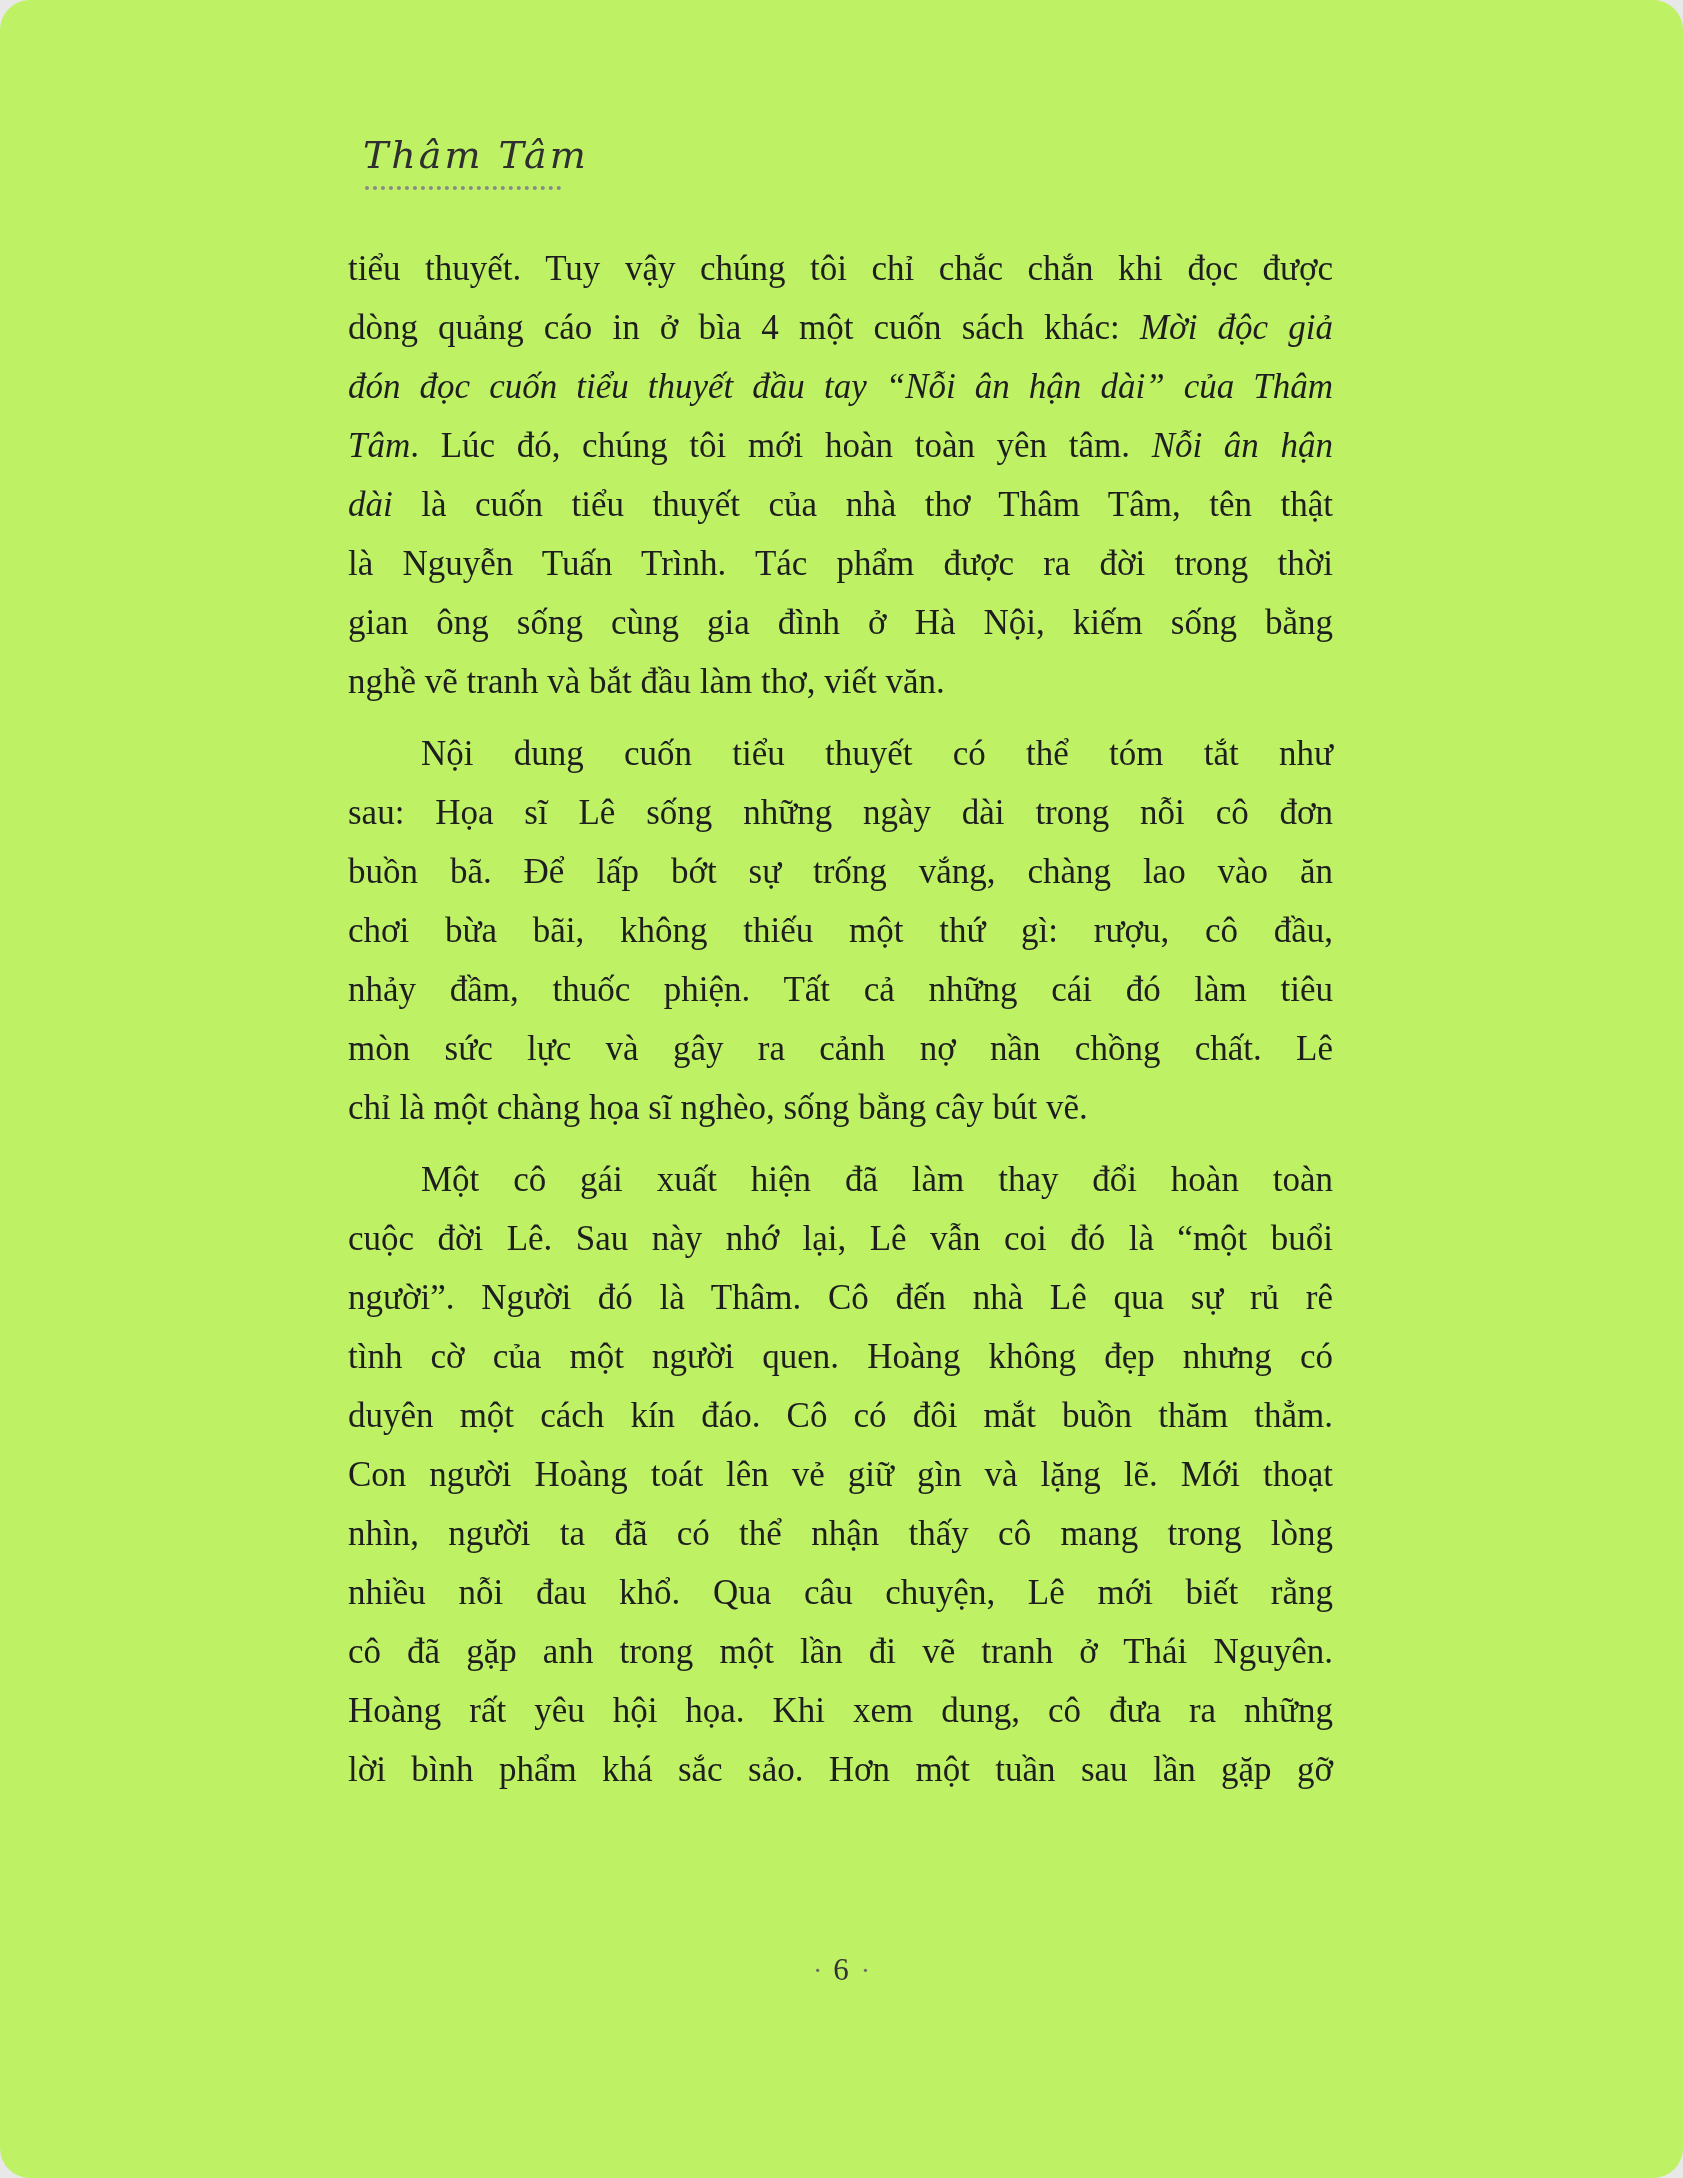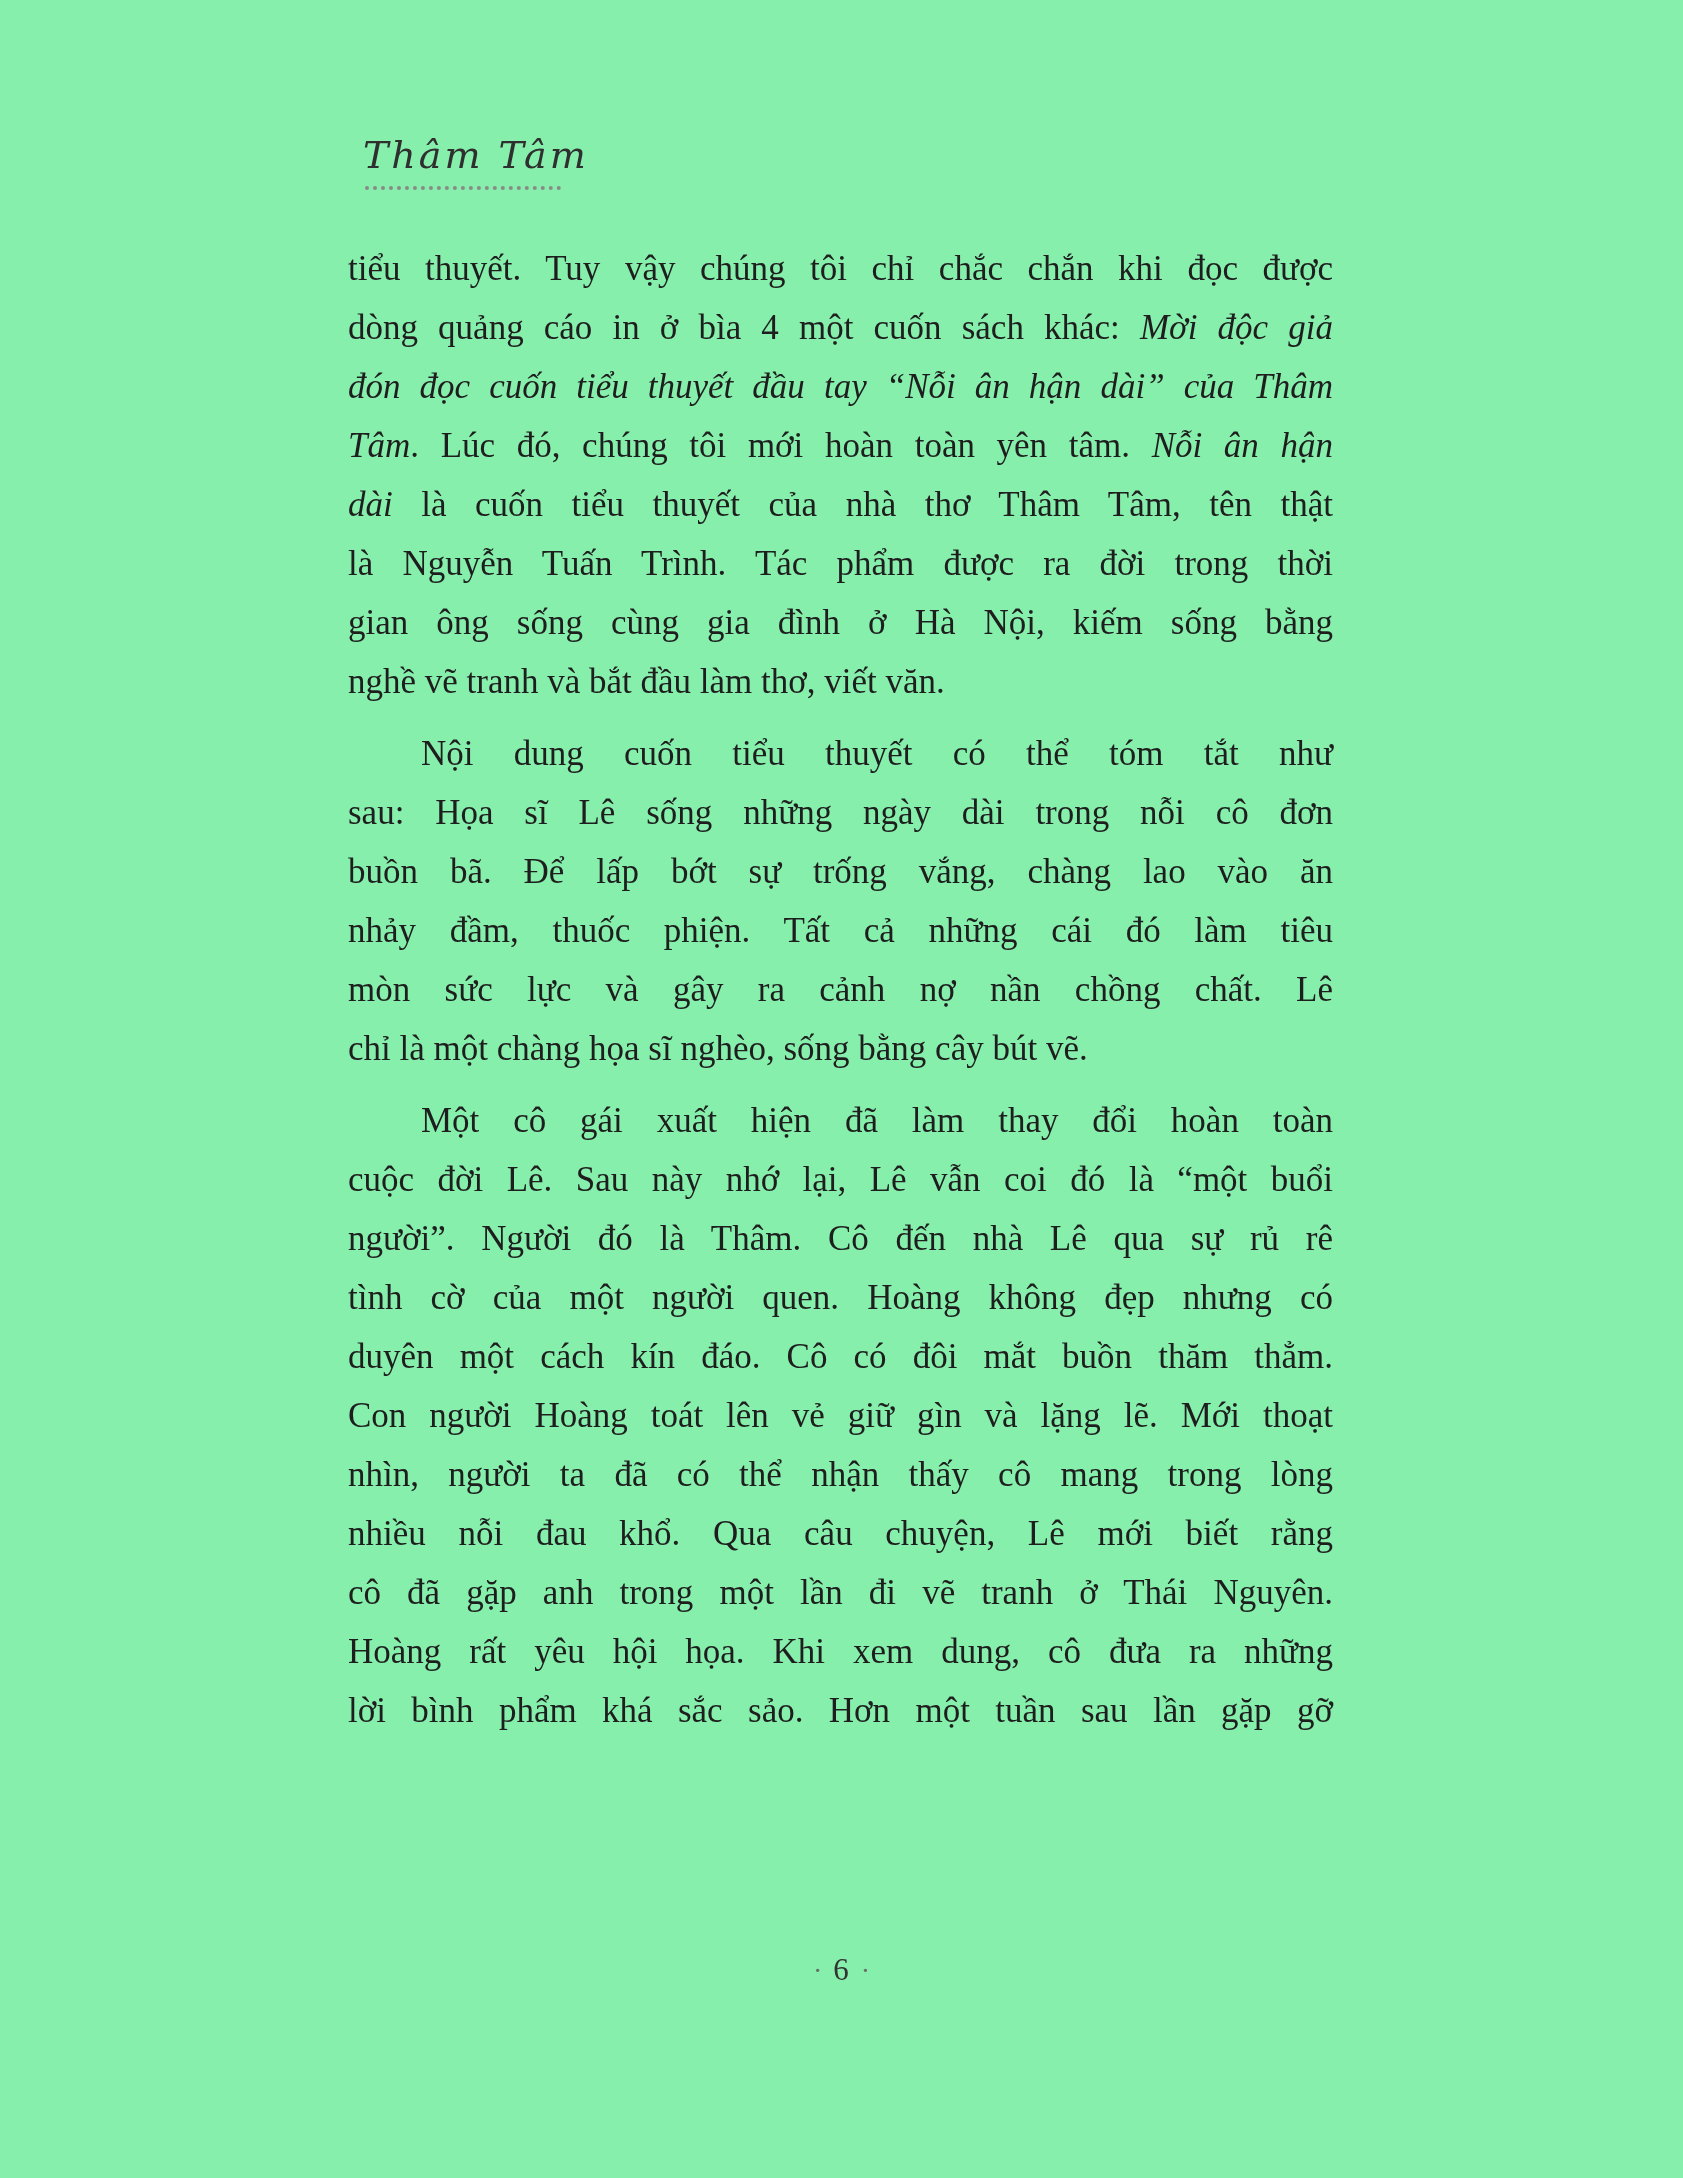--- a/index.html
+++ b/index.html
@@ -4,24 +4,25 @@
 <style>
   html, body {
     margin: 0;
     padding: 0;
     background: #e8e8e8;
   }
   .page {
     position: relative;
     width: 1683px;
     height: 2178px;
-    background: #86efac;
+    background: #bef264;
     font-family: "Liberation Serif", "DejaVu Serif", serif;
     color: #1e1e1e;
     overflow: hidden;
+    border-radius: 30px;
   }
   .header {
     position: absolute;
     left: 363px;
     top: 135px;
   }
   .header-title {
     font-family: "DejaVu Serif", serif;
     font-style: italic;
     font-size: 38px;
@@ -98,20 +99,21 @@
         <div class="line"><span class="italic">Tâm</span><span>. Lúc đó, chúng tôi mới hoàn toàn yên tâm. </span><span class="italic">Nỗi ân hận</span></div>
         <div class="line"><span class="italic">dài</span><span> là cuốn tiểu thuyết của nhà thơ Thâm Tâm, tên thật</span></div>
         <div class="line"><span>là Nguyễn Tuấn Trình. Tác phẩm được ra đời trong thời</span></div>
         <div class="line"><span>gian ông sống cùng gia đình ở Hà Nội, kiếm sống bằng</span></div>
         <div class="line last"><span>nghề vẽ tranh và bắt đầu làm thơ, viết văn.</span></div>
       </div>
       <div class="paragraph indent">
         <div class="line"><span>Nội dung cuốn tiểu thuyết có thể tóm tắt như</span></div>
         <div class="line"><span>sau: Họa sĩ Lê sống những ngày dài trong nỗi cô đơn</span></div>
         <div class="line"><span>buồn bã. Để lấp bớt sự trống vắng, chàng lao vào ăn</span></div>
+        <div class="line"><span>chơi bừa bãi, không thiếu một thứ gì: rượu, cô đầu,</span></div>
         <div class="line"><span>nhảy đầm, thuốc phiện. Tất cả những cái đó làm tiêu</span></div>
         <div class="line"><span>mòn sức lực và gây ra cảnh nợ nần chồng chất. Lê</span></div>
         <div class="line last"><span>chỉ là một chàng họa sĩ nghèo, sống bằng cây bút vẽ.</span></div>
       </div>
       <div class="paragraph indent">
         <div class="line"><span>Một cô gái xuất hiện đã làm thay đổi hoàn toàn</span></div>
         <div class="line"><span>cuộc đời Lê. Sau này nhớ lại, Lê vẫn coi đó là “một buổi</span></div>
         <div class="line"><span>người”. Người đó là Thâm. Cô đến nhà Lê qua sự rủ rê</span></div>
         <div class="line"><span>tình cờ của một người quen. Hoàng không đẹp nhưng có</span></div>
         <div class="line"><span>duyên một cách kín đáo. Cô có đôi mắt buồn thăm thẳm.</span></div>

